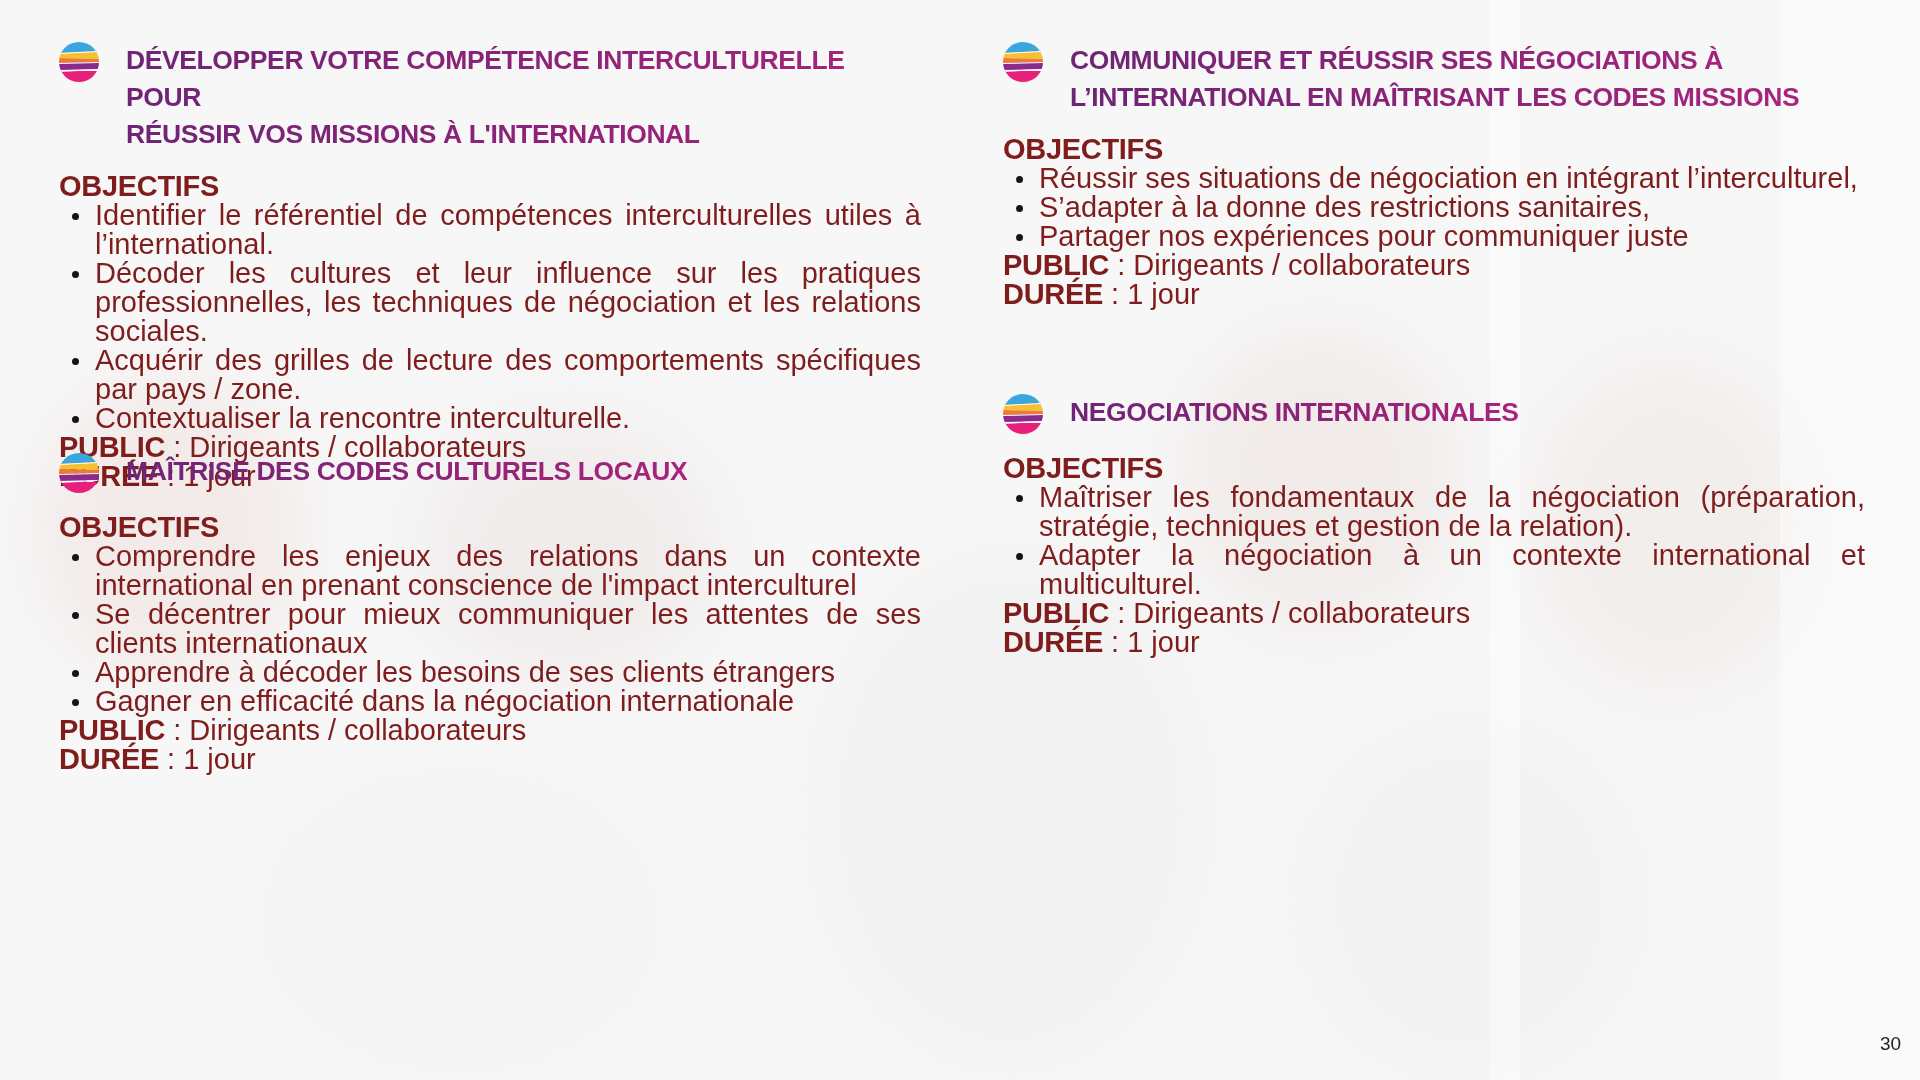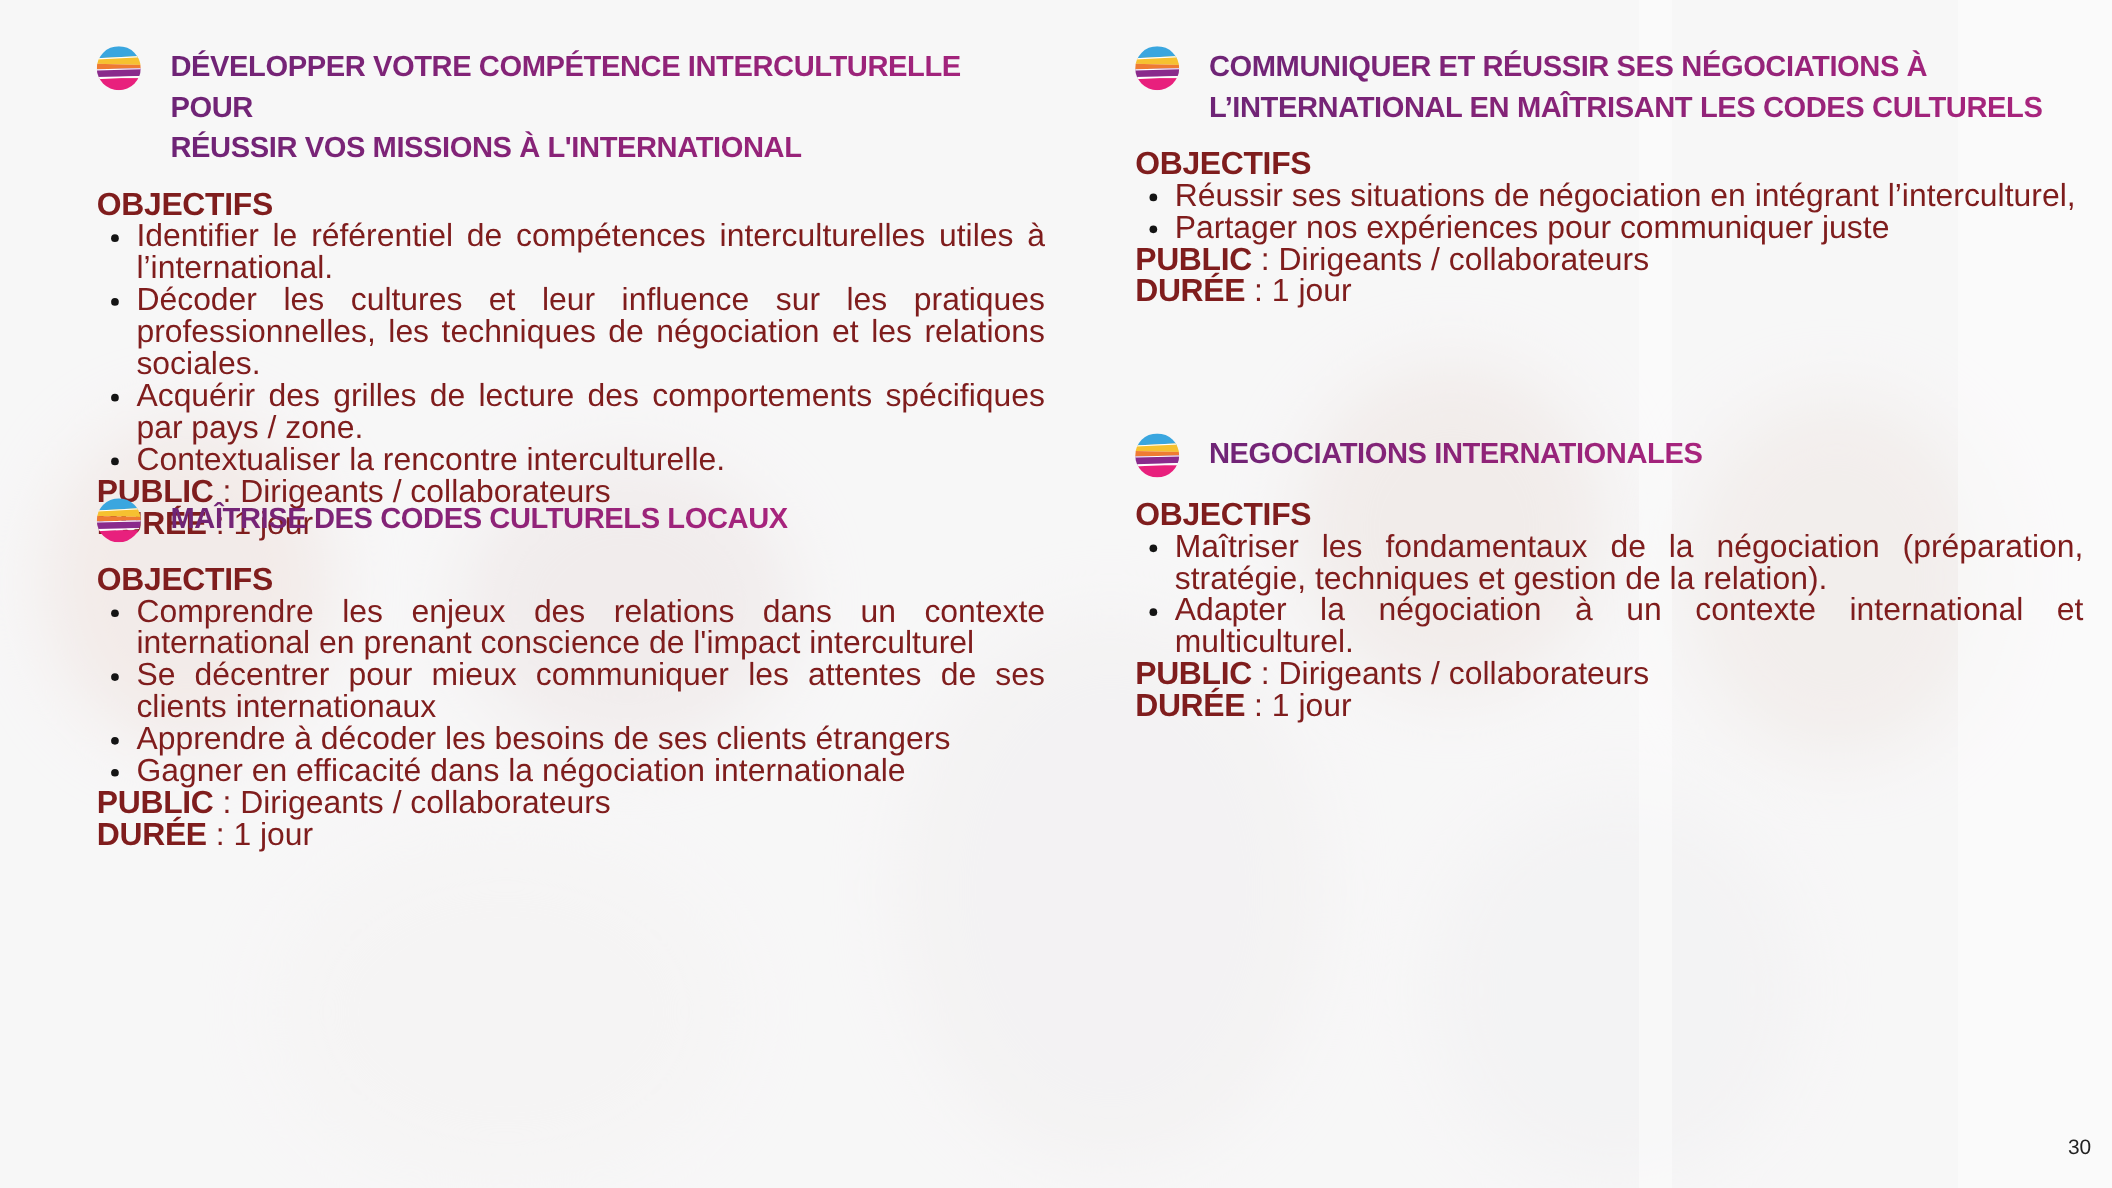--- a/index.html
+++ b/index.html
@@ -9,21 +9,21 @@
     font-family: "Liberation Sans", "DejaVu Sans", sans-serif;
     color: #111;
     background: #f4f3f4;
   }
   
   .bg { position: absolute; inset: 0; overflow: hidden; }
   .bg .blob { position: absolute; border-radius: 50%; filter: blur(30px); }
   .bg .stripe { position: absolute; top: 0; bottom: 0; background: rgba(255,255,255,0.55); }
   .bg .veil { position: absolute; inset: 0; background: rgba(250,249,250,0.55); }
 
-  .section { position: absolute; margin-left: 29px; }
+  .section { position: absolute; }
   .sec-head { display: flex; align-items: flex-start; }
   .logo { width: 40px; height: 40px; margin-top: 0; flex: 0 0 40px; }
   .title {
     margin-left: 27px;
     font-weight: 700;
     font-size: 26.5px;
     line-height: 37px;
     letter-spacing: -0.4px;
     color: #8a2379;
     background: linear-gradient(90deg, #6e2476 0%, #8f2378 55%, #a8247d 100%);
@@ -155,27 +155,28 @@
         <polygon points="0,16 40,17 40,20 0,21" fill="#ef7b32"></polygon>
         <polygon points="0,21 40,20 40,27 0,29" fill="#8a2a8c"></polygon>
         <rect x="0" y="29" width="40" height="11" fill="#e8207d"></rect>
         <polygon points="0,11 40,9 40,10 0,12" fill="#ffffff"></polygon>
         <polygon points="0,21 40,20 40,21 0,22" fill="#ffffff"></polygon>
         <polygon points="0,28 40,27 40,28 0,30" fill="#ffffff"></polygon>
       </g>
     </svg>
     <div class="title">
       <div>COMMUNIQUER ET RÉUSSIR SES NÉGOCIATIONS À</div>
-      <div>L’INTERNATIONAL EN MAÎTRISANT LES CODES CULTURELS</div>
+      <div>L’INTERNATIONAL EN MAÎTRISANT LES CODES MISSIONS</div>
     </div>
   </div>
   <div class="body" style="margin-top:19px;">
     <div class="label">OBJECTIFS</div>
     <ul class="obj">
       <li>Réussir ses situations de négociation en intégrant l’interculturel,</li>
+      <li>S’adapter à la donne des restrictions sanitaires,</li>
       <li>Partager nos expériences pour communiquer juste</li>
     </ul>
     <div class="kv"><span class="k">PUBLIC</span><span> : </span><span>Dirigeants / collaborateurs</span></div>
     <div class="kv"><span class="k">DURÉE</span><span> : </span><span>1 jour</span></div>
   </div>
 </div>
 
 <div class="section" style="left:1003px;top:394px;width:862px;">
   <div class="sec-head">
     <svg class="logo" viewBox="0 0 40 40">

